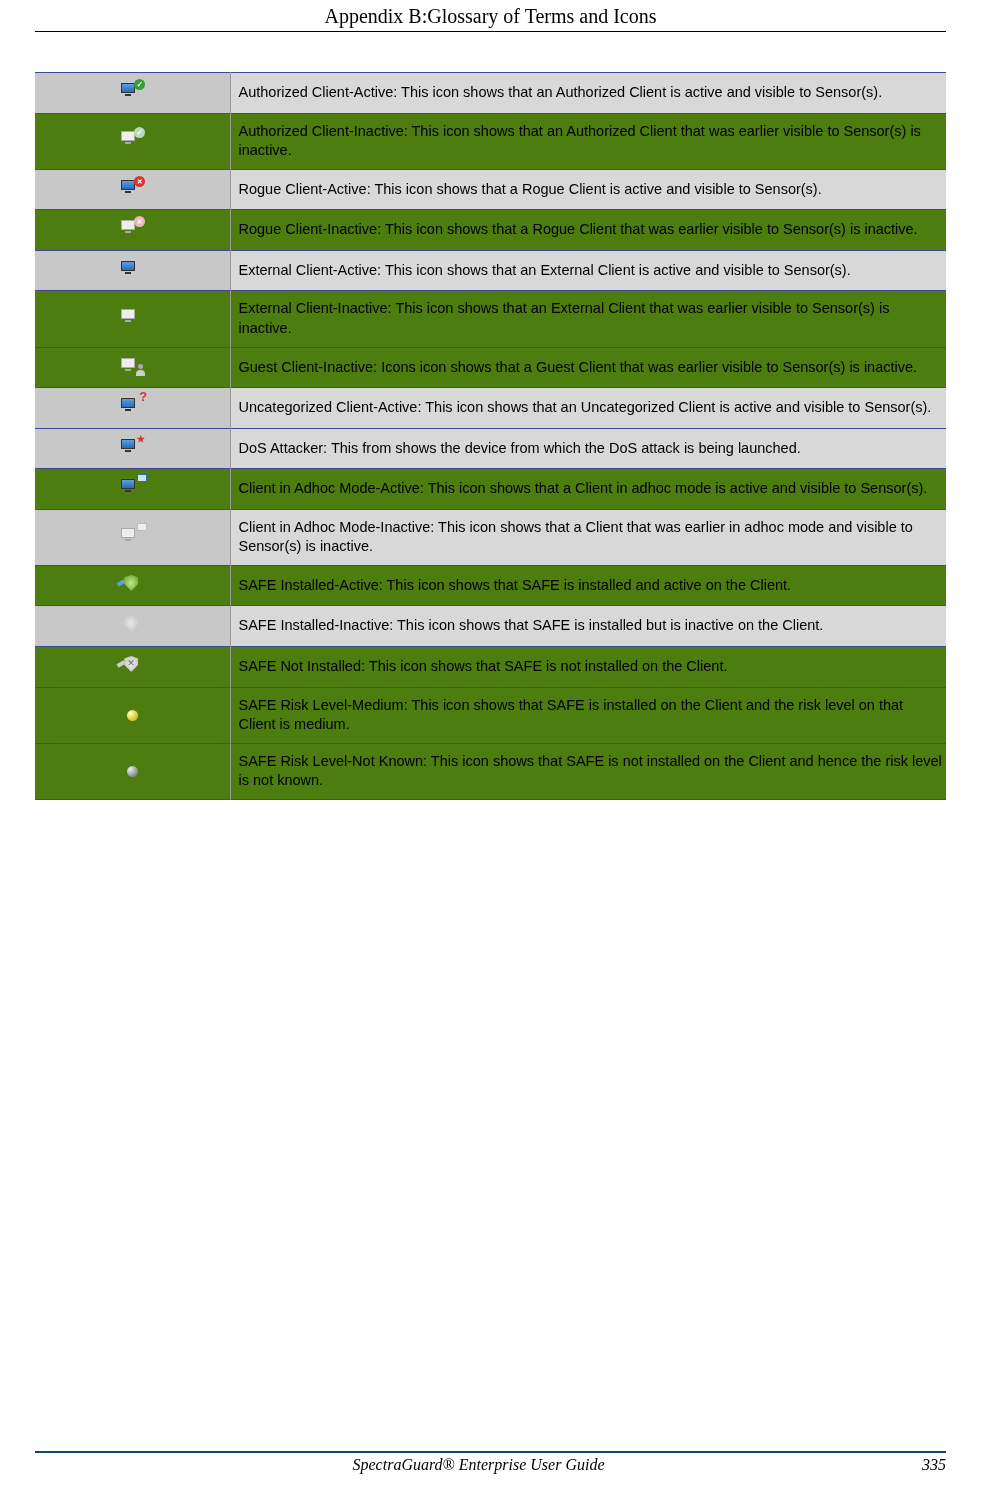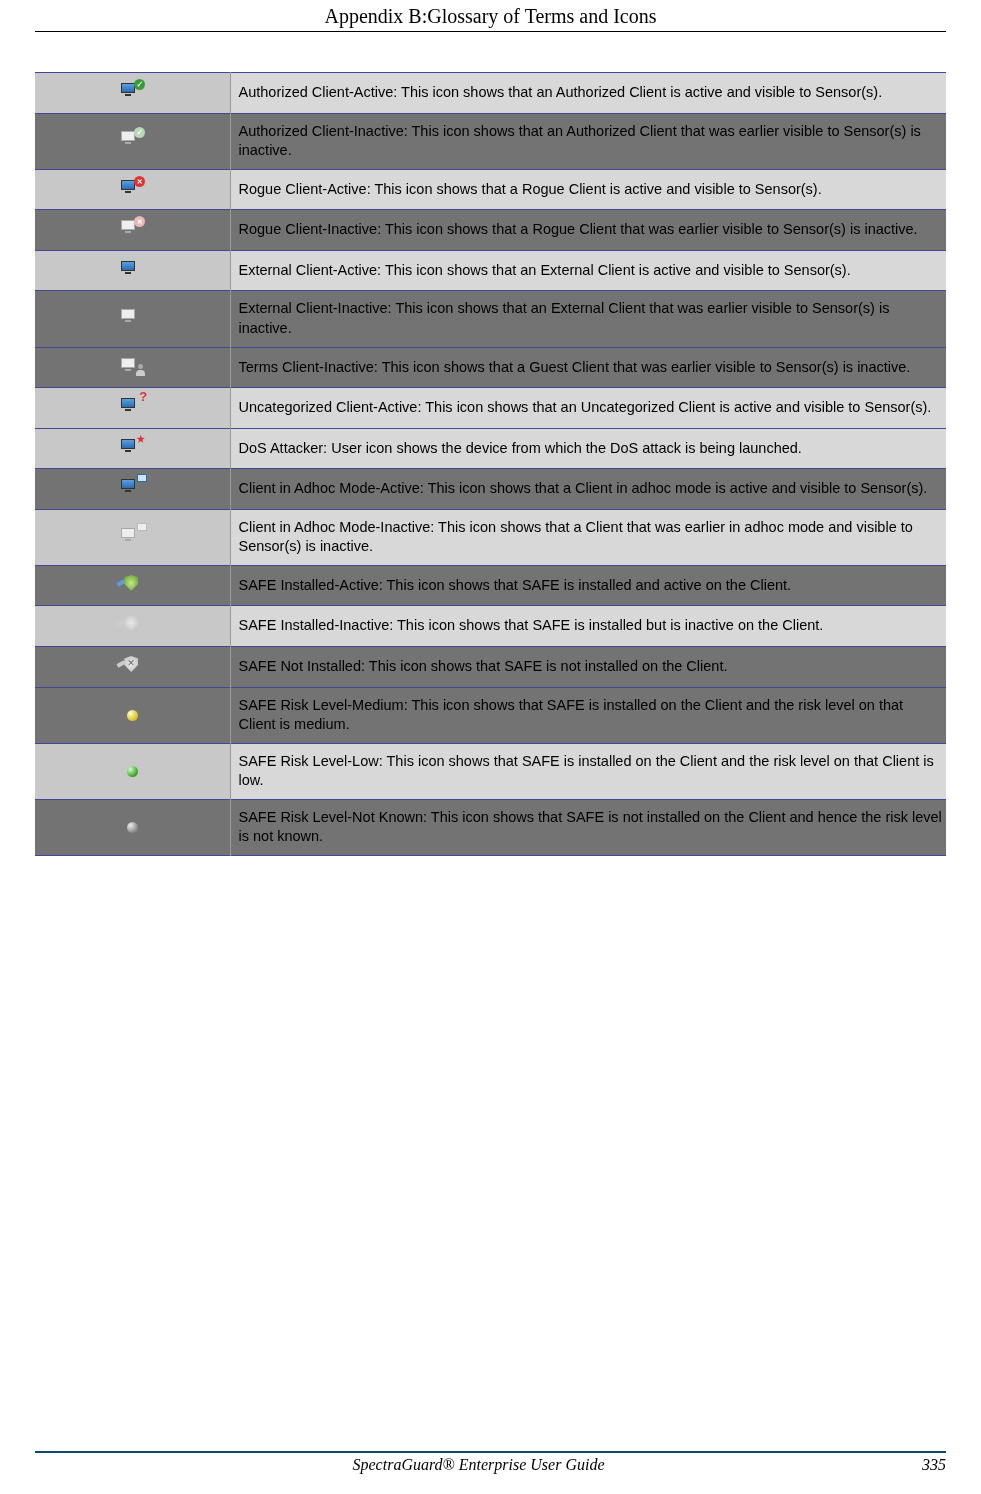--- a/index.html
+++ b/index.html
@@ -35,21 +35,21 @@
       padding: 8px 4px;
       vertical-align: middle;
     }
     .glossary-table tr.shaded td.icon-cell {
       background: #c8c8c8;
     }
     .glossary-table tr.shaded td.desc-cell {
       background: #d8d8d8;
     }
     .glossary-table tr.unshaded td {
-      background: #737373;
+      background: #4d7c0f;
     }
     td.icon-cell {
       width: 195px;
       text-align: center;
       border-right: 1px solid #999;
     }
     td.desc-cell {
       padding-left: 8px;
     }
     .glossary-table tr {
@@ -240,29 +240,29 @@
       <tr class="shaded">
         <td class="icon-cell"><span class="icon-box"><span class="monitor active"></span></span></td>
         <td class="desc-cell">External Client-Active: This icon shows that an External Client is active and visible to Sensor(s).</td>
       </tr>
       <tr class="unshaded">
         <td class="icon-cell"><span class="icon-box"><span class="monitor faded"></span></span></td>
         <td class="desc-cell">External Client-Inactive: This icon shows that an External Client that was earlier visible to Sensor(s) is inactive.</td>
       </tr>
       <tr class="unshaded">
         <td class="icon-cell"><span class="icon-box"><span class="monitor faded"></span><span class="guest-person faded"></span></span></td>
-        <td class="desc-cell">Terms Client-Inactive: This icon shows that a Guest Client that was earlier visible to Sensor(s) is inactive.</td>
+        <td class="desc-cell">Guest Client-Inactive: Icons icon shows that a Guest Client that was earlier visible to Sensor(s) is inactive.</td>
       </tr>
       <tr class="shaded">
         <td class="icon-cell"><span class="icon-box"><span class="monitor active"></span><span class="badge question"></span></span></td>
         <td class="desc-cell">Uncategorized Client-Active: This icon shows that an Uncategorized Client is active and visible to Sensor(s).</td>
       </tr>
       <tr class="shaded">
         <td class="icon-cell"><span class="icon-box"><span class="monitor active"></span><span class="badge spark"></span></span></td>
-        <td class="desc-cell">DoS Attacker: User icon shows the device from which the DoS attack is being launched.</td>
+        <td class="desc-cell">DoS Attacker: This from shows the device from which the DoS attack is being launched.</td>
       </tr>
       <tr class="unshaded">
         <td class="icon-cell"><span class="icon-box"><span class="monitor active"></span><span class="adhoc-sub"></span></span></td>
         <td class="desc-cell">Client in Adhoc Mode-Active: This icon shows that a Client in adhoc mode is active and visible to Sensor(s).</td>
       </tr>
       <tr class="shaded">
         <td class="icon-cell"><span class="icon-box"><span class="monitor faded"></span><span class="adhoc-sub faded"></span></span></td>
         <td class="desc-cell">Client in Adhoc Mode-Inactive: This icon shows that a Client that was earlier in adhoc mode and visible to Sensor(s) is inactive.</td>
       </tr>
       <tr class="unshaded">
@@ -273,24 +273,20 @@
         <td class="icon-cell"><span class="icon-box"><span class="shield-plug faded"></span><span class="shield faded"></span></span></td>
         <td class="desc-cell">SAFE Installed-Inactive: This icon shows that SAFE is installed but is inactive on the Client.</td>
       </tr>
       <tr class="unshaded">
         <td class="icon-cell"><span class="icon-box"><span class="shield-plug faded"></span><span class="shield faded x"></span></span></td>
         <td class="desc-cell">SAFE Not Installed: This icon shows that SAFE is not installed on the Client.</td>
       </tr>
       <tr class="unshaded">
         <td class="icon-cell"><span class="dot yellow"></span></td>
         <td class="desc-cell">SAFE Risk Level-Medium: This icon shows that SAFE is installed on the Client and the risk level on that Client is medium.</td>
-      </tr>
-      <tr class="shaded">
-        <td class="icon-cell"><span class="dot green"></span></td>
-        <td class="desc-cell">SAFE Risk Level-Low: This icon shows that SAFE is installed on the Client and the risk level on that Client is low.</td>
       </tr>
       <tr class="unshaded">
         <td class="icon-cell"><span class="dot gray"></span></td>
         <td class="desc-cell">SAFE Risk Level-Not Known: This icon shows that SAFE is not installed on the Client and hence the risk level is not known.</td>
       </tr>
     </tbody>
 </table>
 
 <div class="page-footer">
   <span class="title">SpectraGuard® Enterprise User Guide</span>

